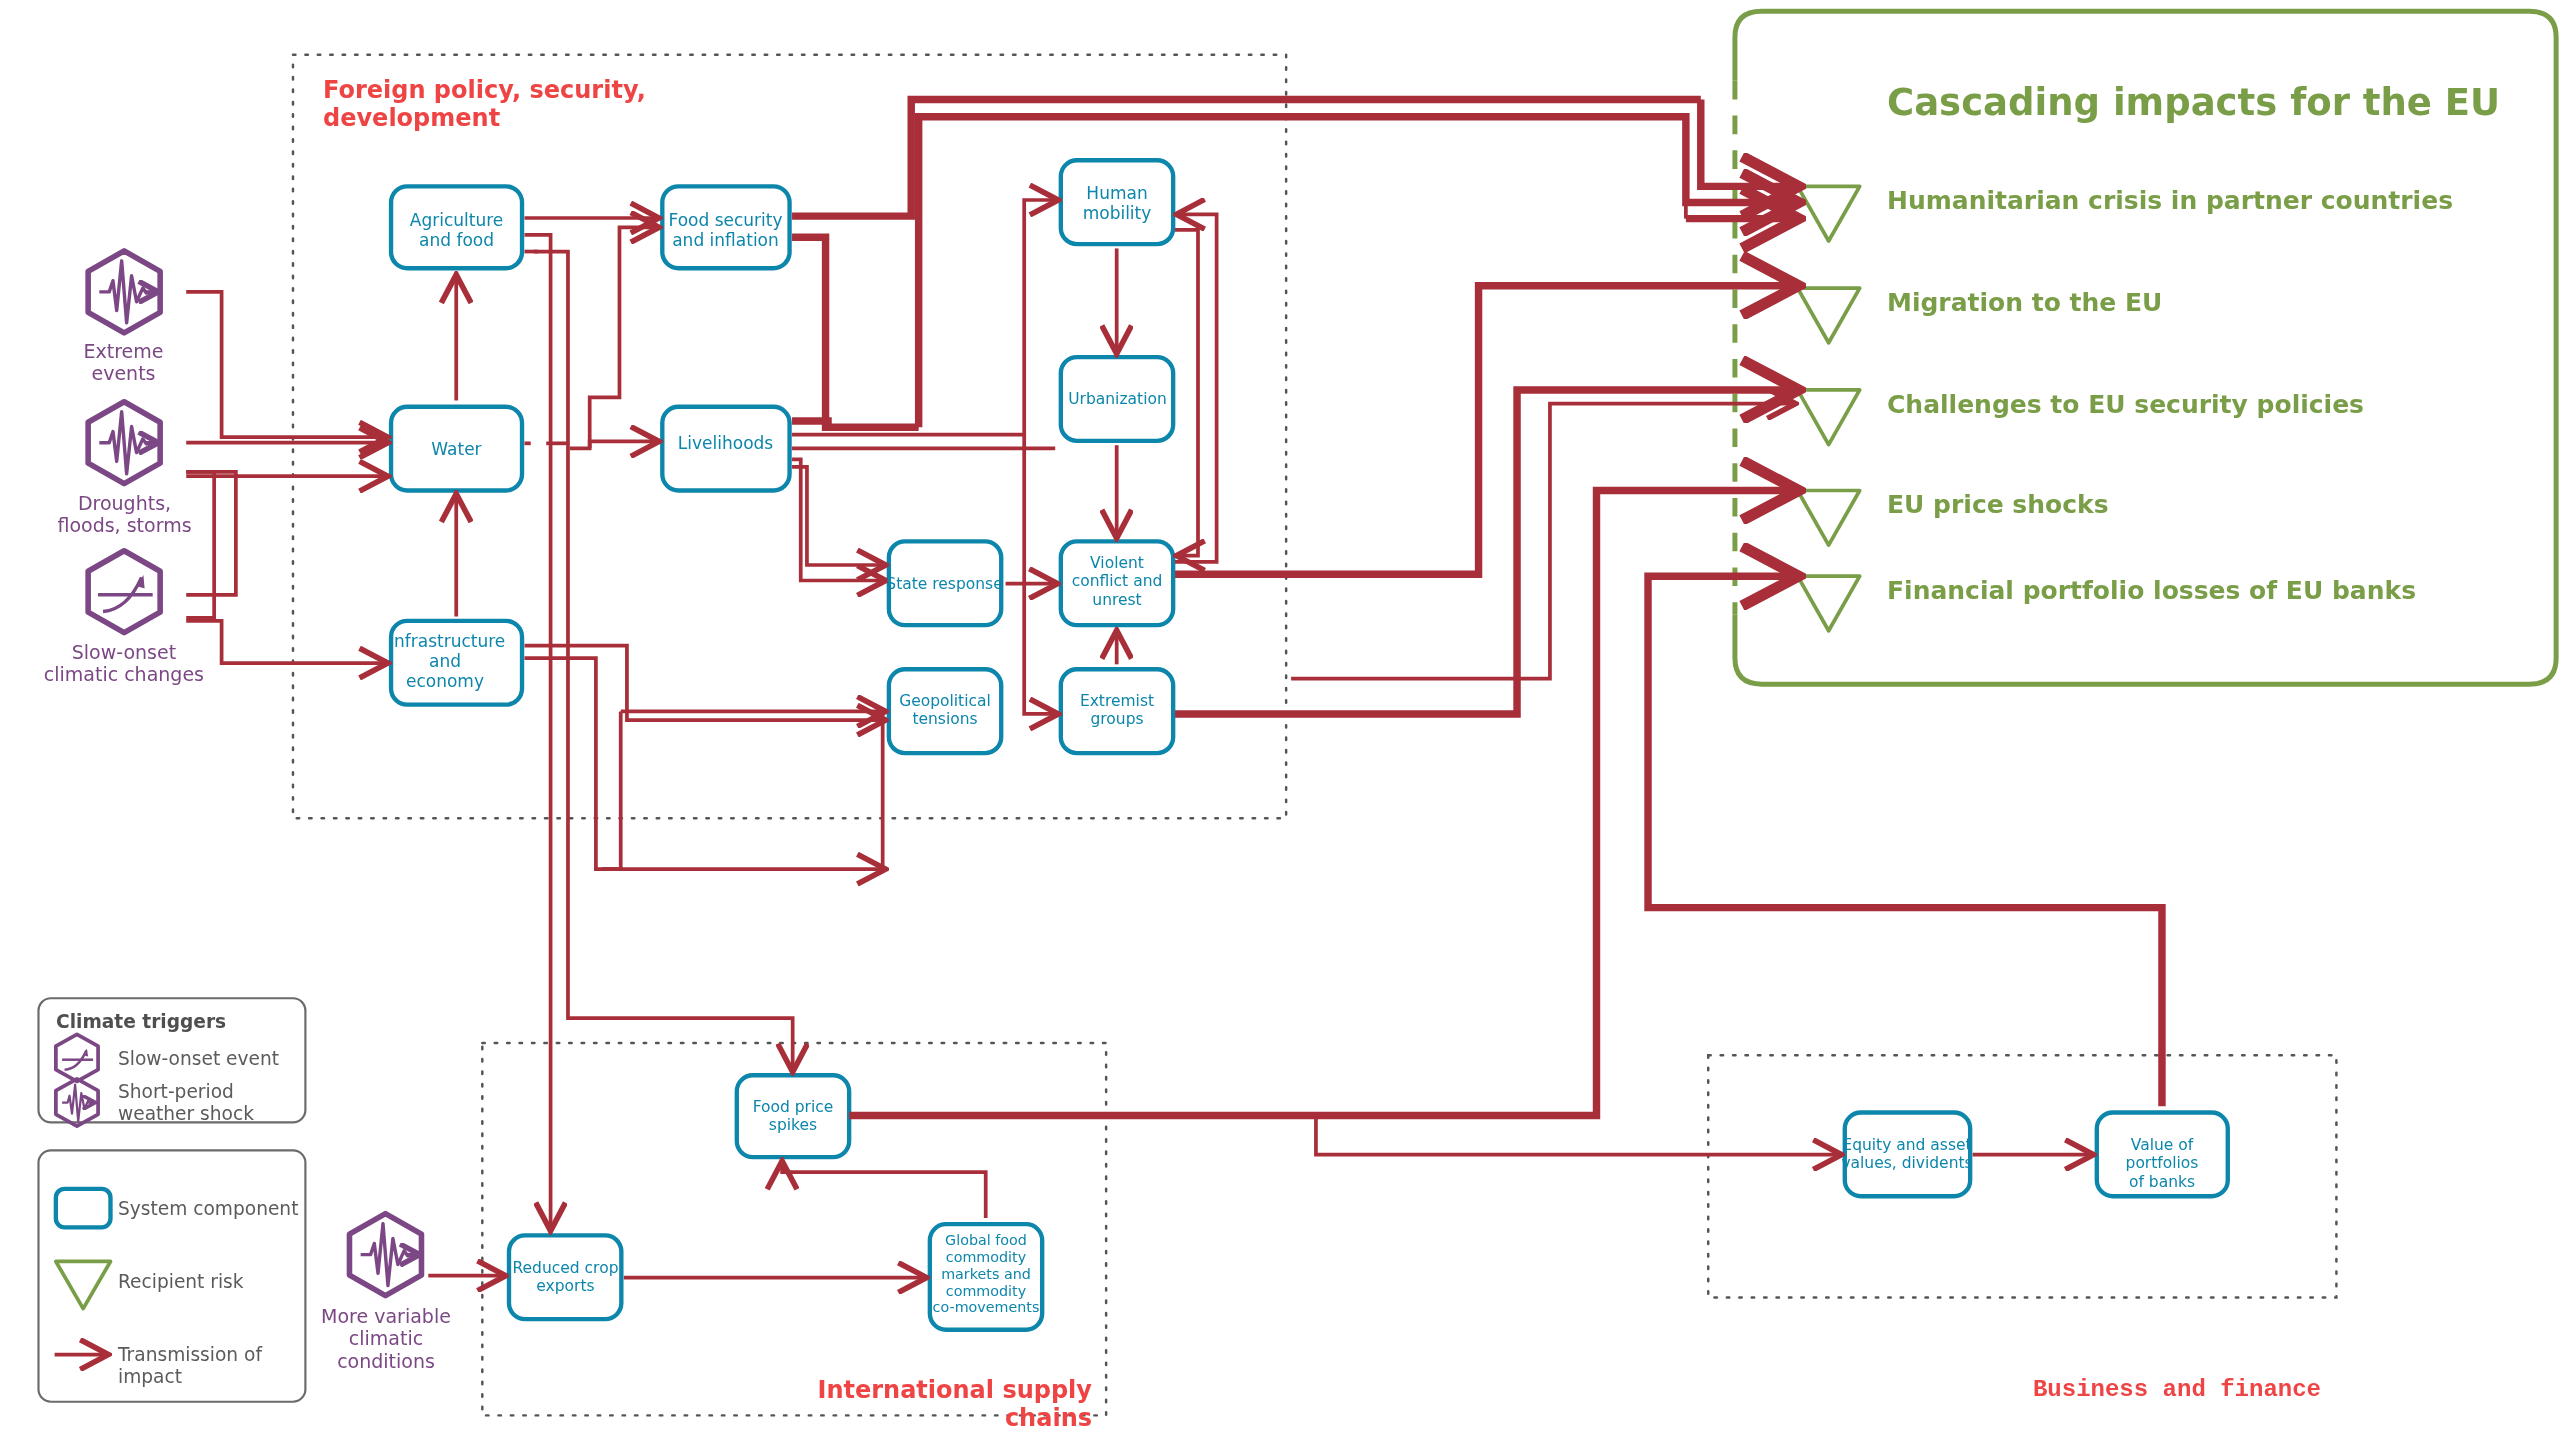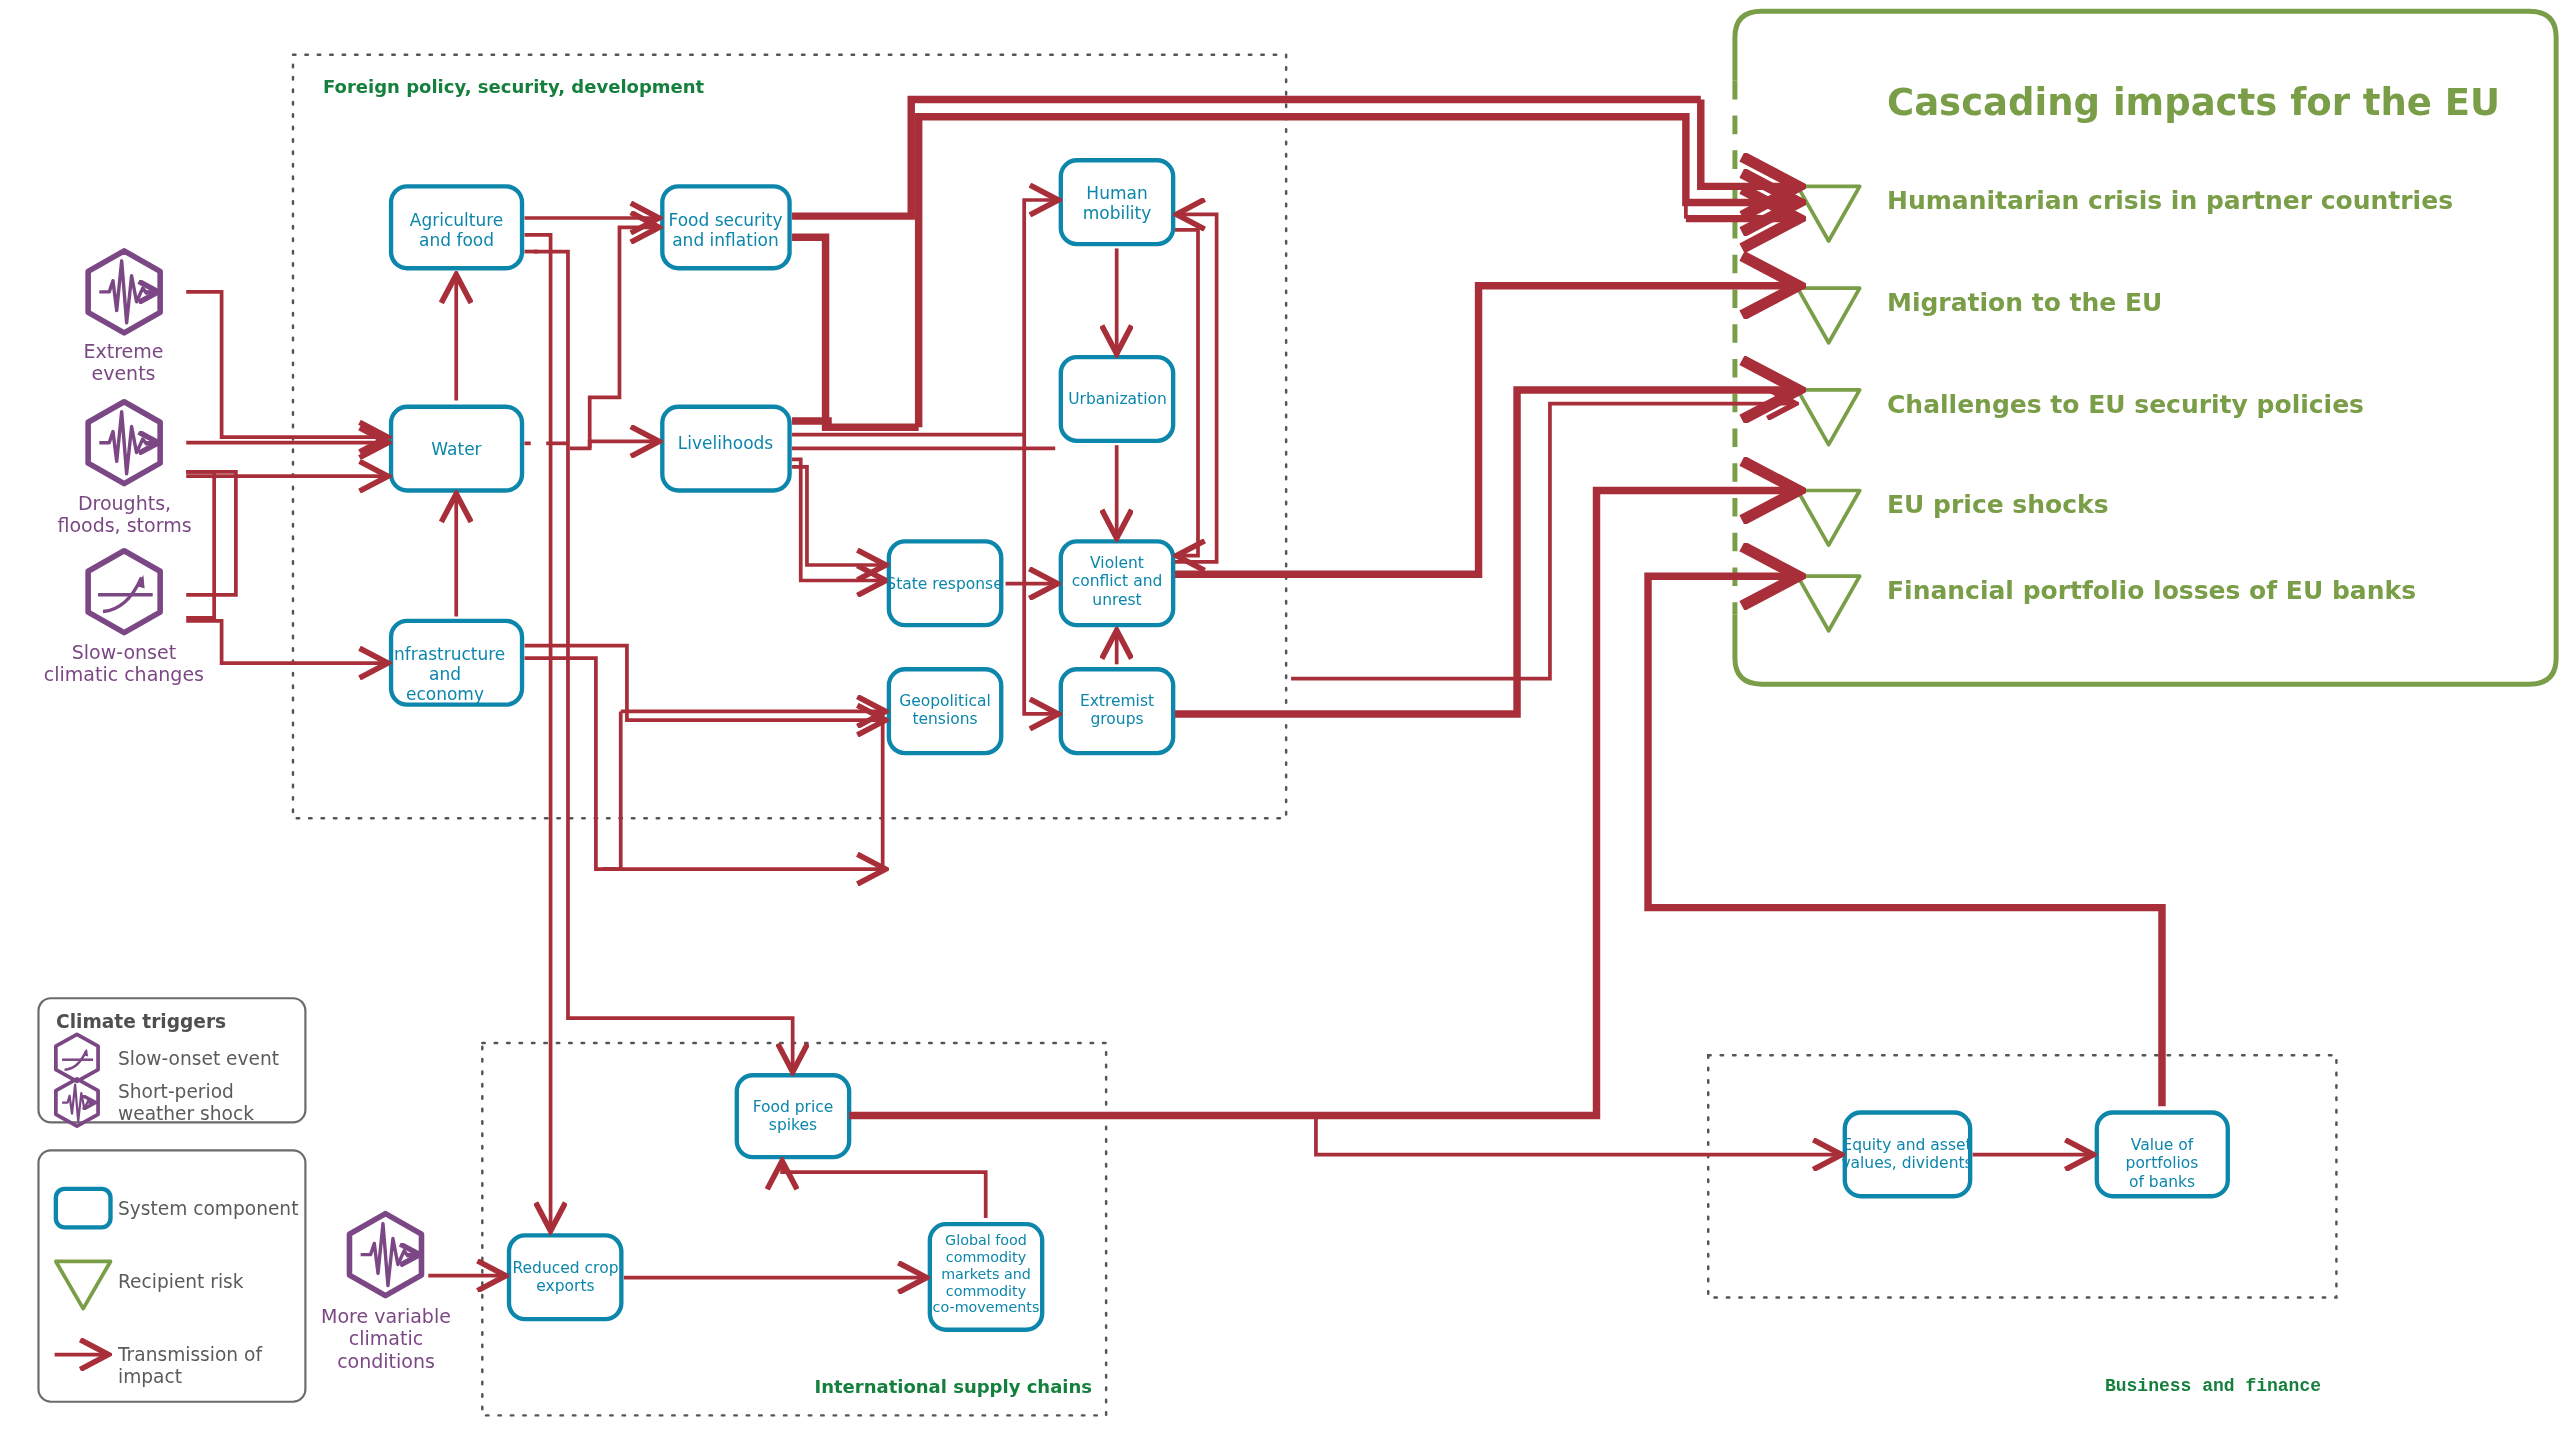--- a/index.html
+++ b/index.html
@@ -11,21 +11,21 @@
     overflow:hidden;
   }
   #svgroot{position:absolute;left:0;top:0;width:2576px;height:1454px;}
 
   
   .lbl{position:absolute;text-align:center;line-height:1.18;}
 
   .boxlabel{color:#0d86ab;font-size:17px;font-family:"DejaVu Sans",sans-serif;}
   .boxlabel.small{font-size:15.5px;}
   .trigger-label{color:#7b4784;font-size:19px;font-family:"DejaVu Sans",sans-serif;}
-  .zone-title{color:#15803d;font-size:18px;font-weight:bold;text-align:left;
+  .zone-title{color:#ef4444;font-size:24px;font-weight:bold;text-align:left;
               font-family:"DejaVu Sans",sans-serif;}
   .zone-title.right{text-align:right;}
   .green-title{color:#7a9e47;font-size:37px;font-weight:bold;text-align:left;
                font-family:"DejaVu Sans",sans-serif;}
   .risk-label{color:#7a9e47;font-size:25px;font-weight:bold;text-align:left;
               font-family:"DejaVu Sans",sans-serif;white-space:nowrap;}
   .legend-title{color:#4f4f4f;font-size:18.6px;font-weight:bold;text-align:left;
                 font-family:"DejaVu Sans",sans-serif;}
   .legend-item{color:#5b5b5b;font-size:18.6px;text-align:left;
                font-family:"DejaVu Sans",sans-serif;line-height:1.2;}
@@ -244,21 +244,21 @@
 <div class="lbl trigger-label" style="left:302px;top:1305px;width:168px;white-space:pre-line;">More variable
 climatic
 conditions</div>
 
 <div class="lbl boxlabel" style="left:391px;top:210px;width:131px;white-space:pre-line;">Agriculture
 and food</div>
 <div class="lbl boxlabel" style="left:659px;top:210px;width:133px;white-space:pre-line;">Food security
 and inflation</div>
 <div class="lbl boxlabel" style="left:391px;top:439px;width:131px;white-space:pre-line;">Water</div>
 <div class="lbl boxlabel" style="left:662px;top:425px;width:127px;white-space:pre-line;margin-top:8px;">Livelihoods</div>
-<div class="lbl boxlabel" style="left:389px;top:644px;width:112px;white-space:pre-line;">Infrastructure
+<div class="lbl boxlabel" style="left:389px;top:631px;width:112px;white-space:pre-line;">Infrastructure
 and economy</div>
 <div class="lbl boxlabel" style="left:1061px;top:183px;width:112px;white-space:pre-line;">Human
 mobility</div>
 <div class="lbl boxlabel small" style="left:1055px;top:390px;width:125px;white-space:pre-line;">Urbanization</div>
 <div class="lbl boxlabel small" style="left:881px;top:575px;width:127px;white-space:pre-line;">State response</div>
 <div class="lbl boxlabel small" style="left:1058px;top:554px;width:118px;white-space:pre-line;">Violent
 conflict and
 unrest</div>
 <div class="lbl boxlabel small" style="left:886px;top:692px;width:118px;white-space:pre-line;">Geopolitical
 tensions</div>

